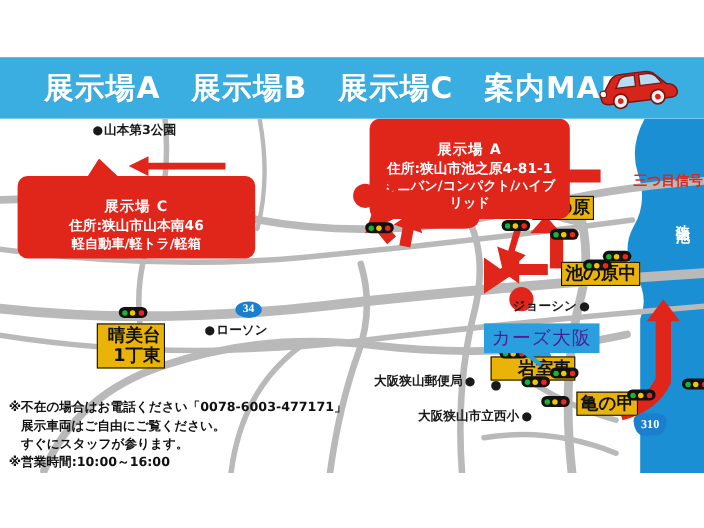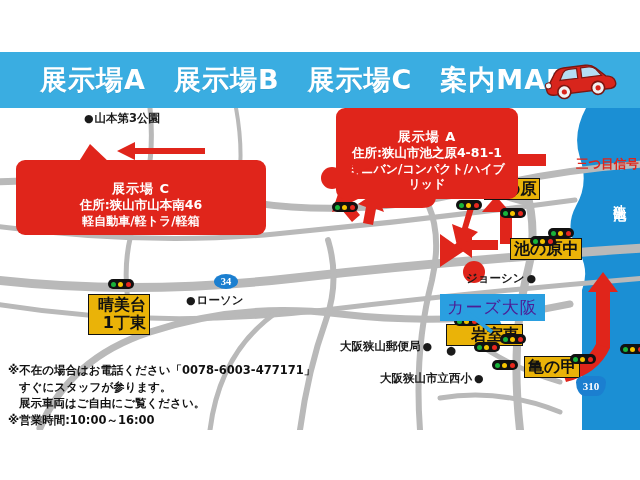--- a/index.html
+++ b/index.html
@@ -249,39 +249,39 @@
 
     <div class="callout" style="left:336px;top:0px;width:182px;">
       <div class="ttl">展示場 A</div>
       <div class="addr">住所:狭山市池之原4-81-1</div>
       <div class="types">ミニバン/コンパクト/ハイブリッド</div>
     </div>
     <svg style="position:absolute;left:352px;top:52px;" width="40" height="16">
       <path d="M0 0 L34 0 L2 15z" fill="#e0251b"></path>
     </svg>
 
-    <div class="callout" style="left:16px;top:52px;width:250px;">
+    <div class="callout" style="left:16px;top:52px;width:216px;">
       <div class="ttl">展示場 C</div>
       <div class="addr">住所:狭山市山本南46</div>
       <div class="types">軽自動車/軽トラ/軽箱</div>
     </div>
     <svg style="position:absolute;left:70px;top:36px;" width="42" height="20">
       <path d="M8 19 L20 0 L40 19z" fill="#e0251b"></path>
     </svg>
 
     <svg style="position:absolute;left:440px;top:126px;" width="26" height="34">
       <path d="M0 0 L24 17 L0 33z" fill="#e0251b"></path>
     </svg>
 
     <svg style="position:absolute;left:462px;top:200px;" width="44" height="30">
       <path d="M2 2 L30 24" stroke="#2a9fe0" stroke-width="4" fill="none"></path>
     </svg>
 
   </div>
 
   <div class="notes">
     <div>※不在の場合はお電話ください「0078-6003-477171」</div>
+    <div class="ind">展示車両はご自由にご覧ください。</div>
     <div class="ind">すぐにスタッフが参ります。</div>
-    <div class="ind">展示車両はご自由にご覧ください。</div>
     <div>※営業時間:10:00～16:00</div>
   </div>
 
 </div>
 
 </body></html>

